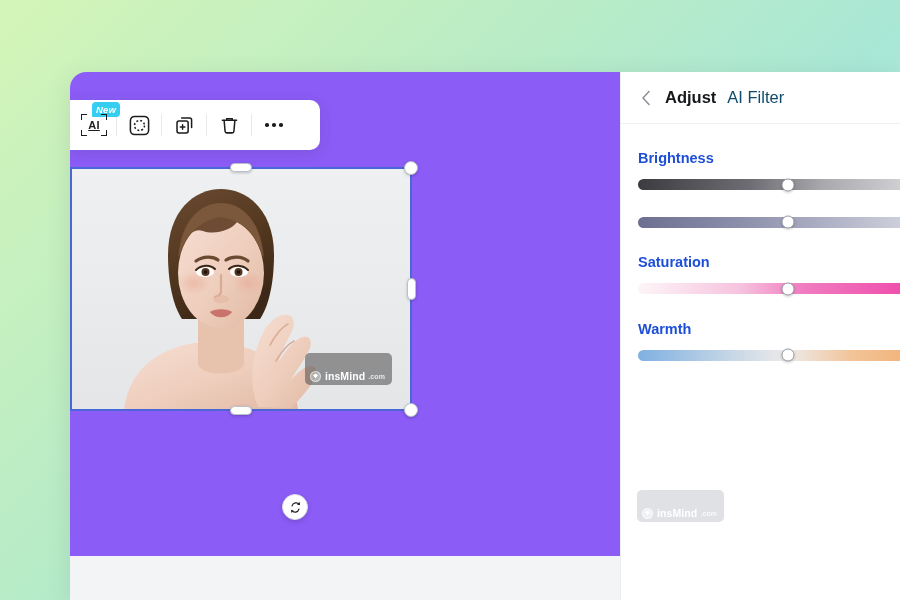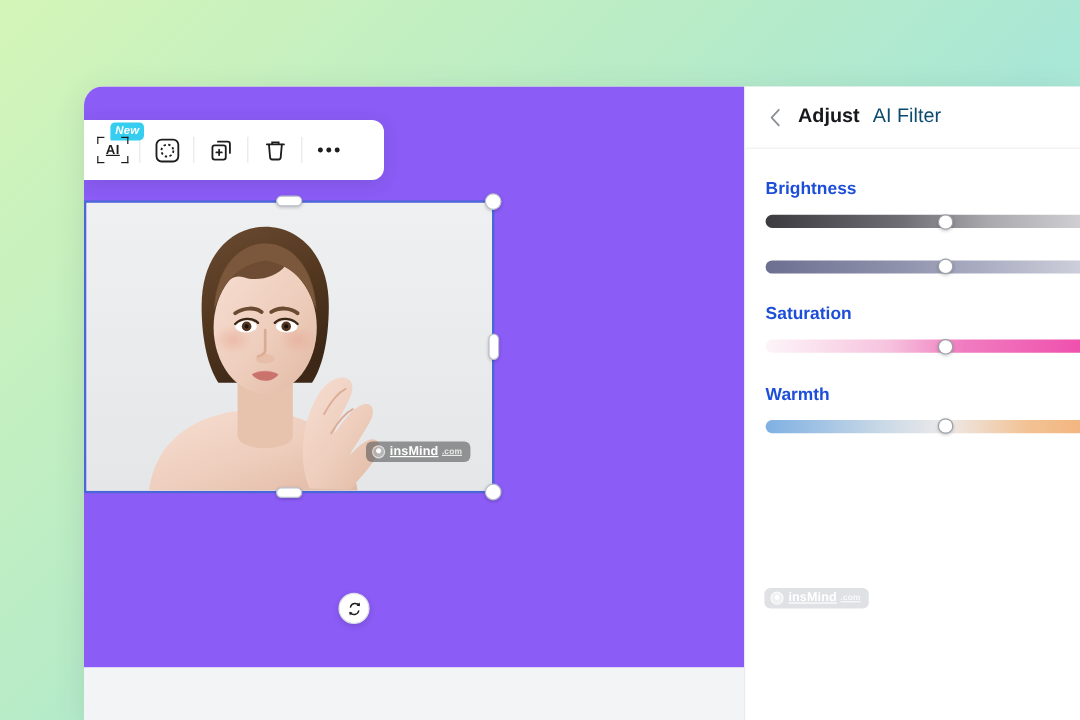--- a/index.html
+++ b/index.html
@@ -72,22 +72,22 @@
     background:#fff; border:1px solid #b9bfcb; box-shadow:0 1px 3px rgba(0,0,0,.22);
   }
   #rotate-handle{
     position:absolute; width:26px; height:26px; border-radius:50%;
     background:#fff; border:1px solid #dcdfe5; box-shadow:0 2px 5px rgba(0,0,0,.14);
     display:flex; align-items:center; justify-content:center; cursor:pointer;
   }
   
   .watermark{
     display:inline-flex; align-items:center; gap:4px;
-    border-radius:5px; padding:2px 7px 3px 5px;
-    font-size:10.5px; font-weight:600; letter-spacing:.1px;text-decoration:underline;
+    border-radius:5px; padding:17px 7px 3px 5px;
+    font-size:10.5px; font-weight:600; letter-spacing:.1px;
   }
   .watermark .wm-dot{
     width:11px; height:11px; border-radius:50%;
     background:radial-gradient(circle at 50% 40%, #fff 0 28%, rgba(255,255,255,.35) 30% 100%);
     border:1px solid rgba(255,255,255,.55); flex:none;
   }
   .watermark .wm-tld{ font-size:7px; font-weight:600; opacity:.8; margin-left:-1px; }
   #canvas-watermark{
     position:absolute; right:18px; bottom:24px;
     background:rgba(92,92,92,.62); color:#fff;

